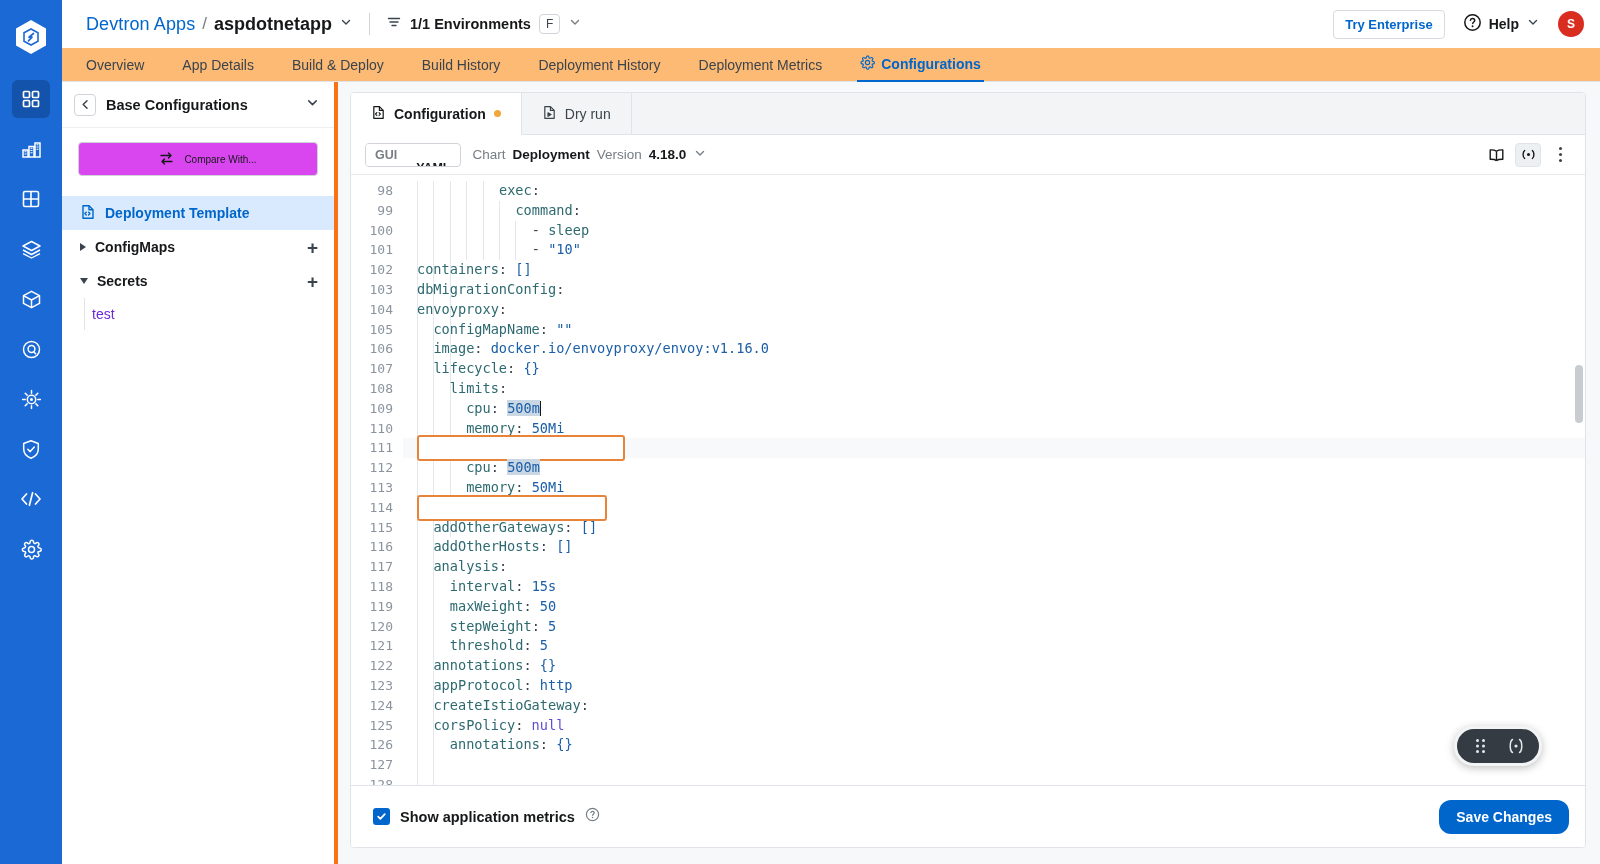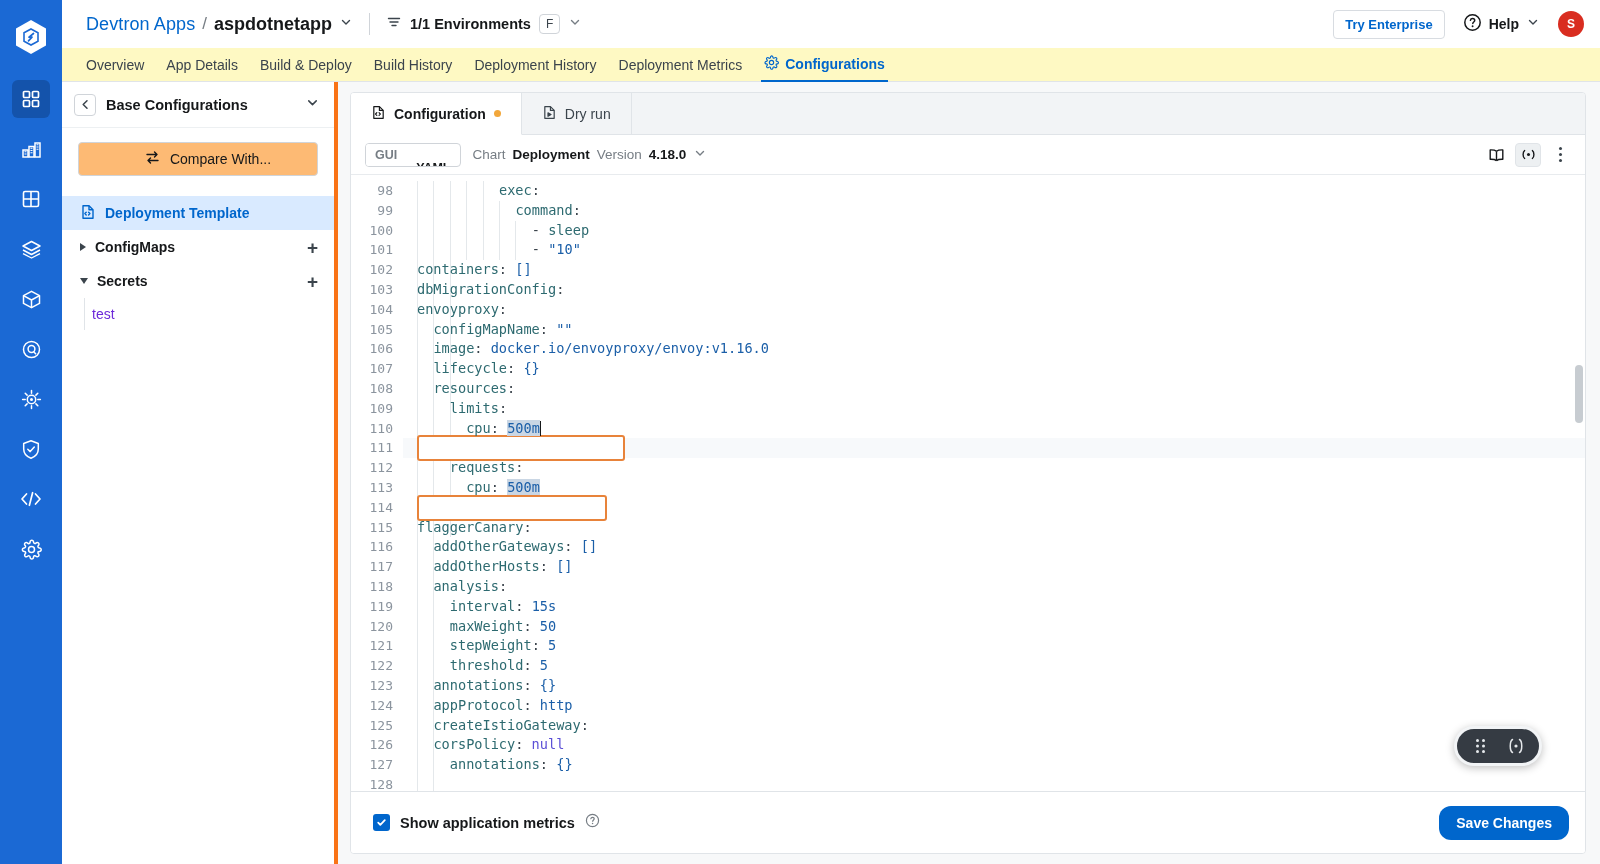--- a/index.html
+++ b/index.html
@@ -65,23 +65,23 @@
   .help-wrap .htext { font-size: 14px; color: #16181a; font-weight: bold; }
   .avatar {
     width: 26px; height: 26px; border-radius: 50%; background: #d92d20;
     color: #fff; font-size: 12px; font-weight: bold;
     display: flex; align-items: center; justify-content: center;
     margin-left: 18px; cursor: pointer;
   }
 
   
   .navtabs {
-    height: 34px; display: flex; align-items: flex-end; gap: 0;
+    height: 34px; display: flex; align-items: flex-end; gap: 16px;
     padding: 0 13px 0 24px; border-bottom: 1px solid #e0e4e8; flex: 0 0 34px;
-    background: #fef9c3;
+    background: #fdba74;
   }
   .navtab {
     display: flex; align-items: center; gap: 6px;
     font-size: 14px; color: #3b444c; padding: 0 11px 8px 11px;
     cursor: pointer; position: relative; white-space: nowrap;
   }
   .navtab:first-child { padding-left: 0; }
   .navtab.active { color: #0066cc; font-weight: bold; }
   .navtab.active::after {
     content: ""; position: absolute; left: 8px; right: 8px; bottom: -1px;
@@ -101,21 +101,21 @@
     padding: 0 14px 0 12px; border-bottom: 1px solid #edf0f2;
   }
   .back-btn {
     width: 22px; height: 22px; border: 1px solid #d0d4d9; border-radius: 4px;
     display: flex; align-items: center; justify-content: center; cursor: pointer; background:#fff;
   }
   .cfg-head .title { font-size: 14.5px; font-weight: bold; color: #16181a; flex: 1; }
   .compare-btn {
     margin: 14px 16px 4px 16px; height: 34px; border: 1px solid #d0d4d9;
     border-radius: 4px; display: flex; align-items: center; justify-content: center;
-    gap: 9px; font-size: 14px; color: #16181a; cursor: pointer; background:#fdba74;padding-left:19px;
+    gap: 9px; font-size: 10px; color: #16181a; cursor: pointer; background:#d946ef;padding-left:19px;
   }
   .side-list { margin-top: 16px; }
   .side-row {
     display: flex; align-items: center; gap: 9px;
     height: 34px; padding: 0 16px 0 18px; font-size: 14px;
     color: #16181a; cursor: pointer;
   }
   .side-row.active { background: #d9eaff; color: #0066cc; font-weight: bold; }
   .side-row .lbl { flex: 1; }
   .side-row .plus { color: #3b444c; font-size: 19px; line-height: 1; cursor: pointer; }
@@ -125,21 +125,21 @@
   .tri.down { border-top: 6px solid #3b444c; border-left: 4.5px solid transparent; border-right: 4.5px solid transparent; }
   .child-row {
     display:flex; align-items:center; height: 32px; font-size: 14px;
     color: #6d28d9; padding-left: 30px; cursor: pointer; position: relative;
   }
   .child-row::before {
     content:""; position:absolute; left: 22px; top: 0; bottom: 0; width: 1px; background: #e0e4e8;
   }
 
   
-  .panel-wrap { flex: 1; min-width: 0; padding: 10px 14px 10px 12px; display: flex; }
+  .panel-wrap { flex: 1; min-width: 0; padding: 10px 14px 16px 12px; display: flex; }
   .panel {
     flex: 1; background: #fff; border: 1px solid #e0e4e8; border-radius: 4px;
     display: flex; flex-direction: column; min-width: 0; overflow: hidden;
   }
   .panel-tabs {
     height: 42px; display: flex; align-items: stretch; flex: 0 0 42px;
     background: #f2f4f6; border-bottom: 1px solid #e0e4e8;
   }
   .ptab {
     display: flex; align-items: center; gap: 8px; padding: 0 20px;
@@ -587,21 +587,20 @@
                   <div class="cl" style="padding-left: 96px;"><span class="k">exec</span><span class="punc">:</span></div>
                   <div class="cl" style="padding-left: 112.4px;"><span class="k">command</span><span class="punc">:</span></div>
                   <div class="cl" style="padding-left: 128.8px;"><span class="dash">- </span><span class="k">sleep</span></div>
                   <div class="cl" style="padding-left: 128.8px;"><span class="dash">- </span><span class="v-str">"10"</span></div>
                   <div class="cl" style="padding-left: 14px;"><span class="k">containers</span><span class="punc">:</span> <span class="v-num">[]</span></div>
                   <div class="cl" style="padding-left: 14px;"><span class="k">dbMigrationConfig</span><span class="punc">:</span></div>
                   <div class="cl" style="padding-left: 14px;"><span class="k">envoyproxy</span><span class="punc">:</span></div>
                   <div class="cl" style="padding-left: 30.4px;"><span class="k">configMapName</span><span class="punc">:</span> <span class="v-str">""</span></div>
                   <div class="cl" style="padding-left: 30.4px;"><span class="k">image</span><span class="punc">:</span> <span class="v-str">docker.io/envoyproxy/envoy:v1.16.0</span></div>
                   <div class="cl" style="padding-left: 30.4px;"><span class="k">lifecycle</span><span class="punc">:</span> <span class="v-num">{}</span></div>
-                  <div class="cl" style="padding-left: 30.4px;"><span class="k">resources</span><span class="punc">:</span></div>
                   <div class="cl" style="padding-left: 46.8px;"><span class="k">limits</span><span class="punc">:</span></div>
                   <div class="row-hl" style="top: 263.4px;"></div>
                   <div class="hl-box" style="top: 260.4px; left: 14px; height: 25.8px; width: 208px;"></div>
                   <div class="cl" style="padding-left: 63.2px; position: relative; z-index: 5;"><span class="k">cpu</span><span class="punc">:</span> <span class="v-str sel">500m</span><span class="caret"></span></div>
                   <div class="cl" style="padding-left: 63.2px;"><span class="k">memory</span><span class="punc">:</span> <span class="v-str">50Mi</span></div>
                   <div class="cl" style="padding-left: 46.8px;"><span class="k">requests</span><span class="punc">:</span></div>
                   <div class="hl-box" style="top: 319.8px; left: 14px; height: 25.8px; width: 190px;"></div>
                   <div class="cl" style="padding-left: 63.2px; position: relative; z-index: 5;"><span class="k">cpu</span><span class="punc">:</span> <span class="v-str sel">500m</span></div>
                   <div class="cl" style="padding-left: 63.2px;"><span class="k">memory</span><span class="punc">:</span> <span class="v-str">50Mi</span></div>
                   <div class="cl" style="padding-left: 14px;"><span class="k">flaggerCanary</span><span class="punc">:</span></div>

